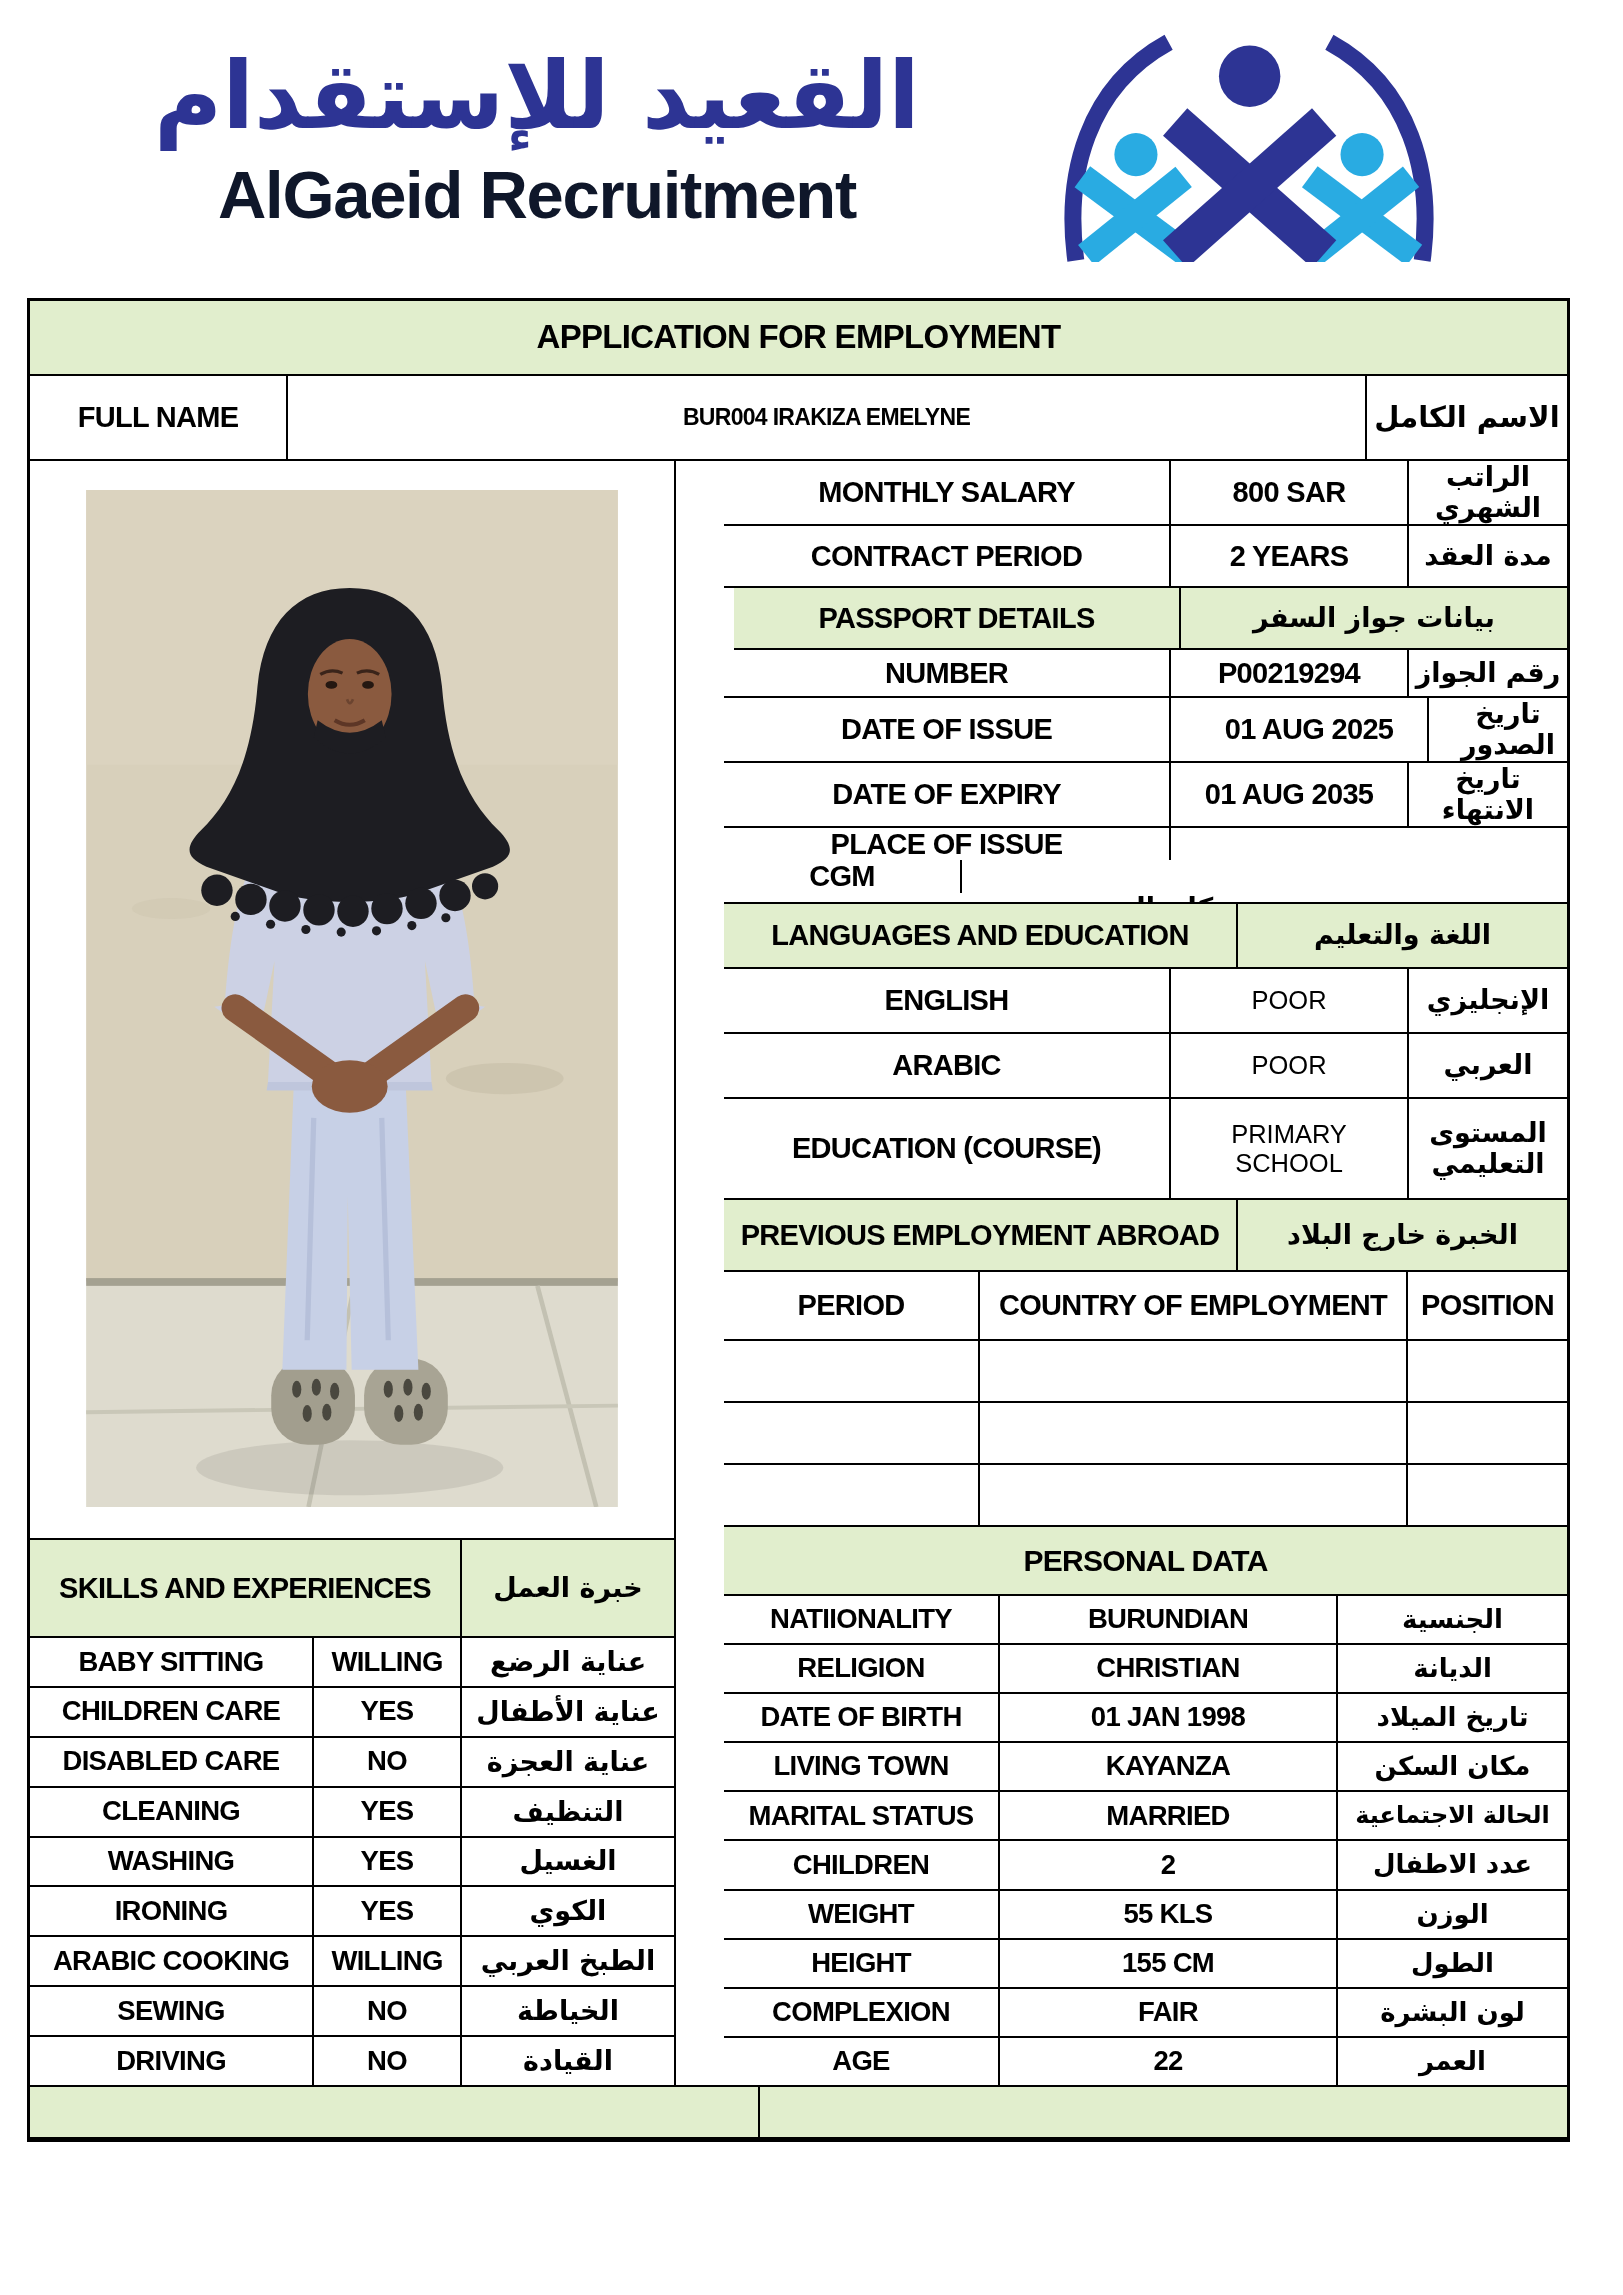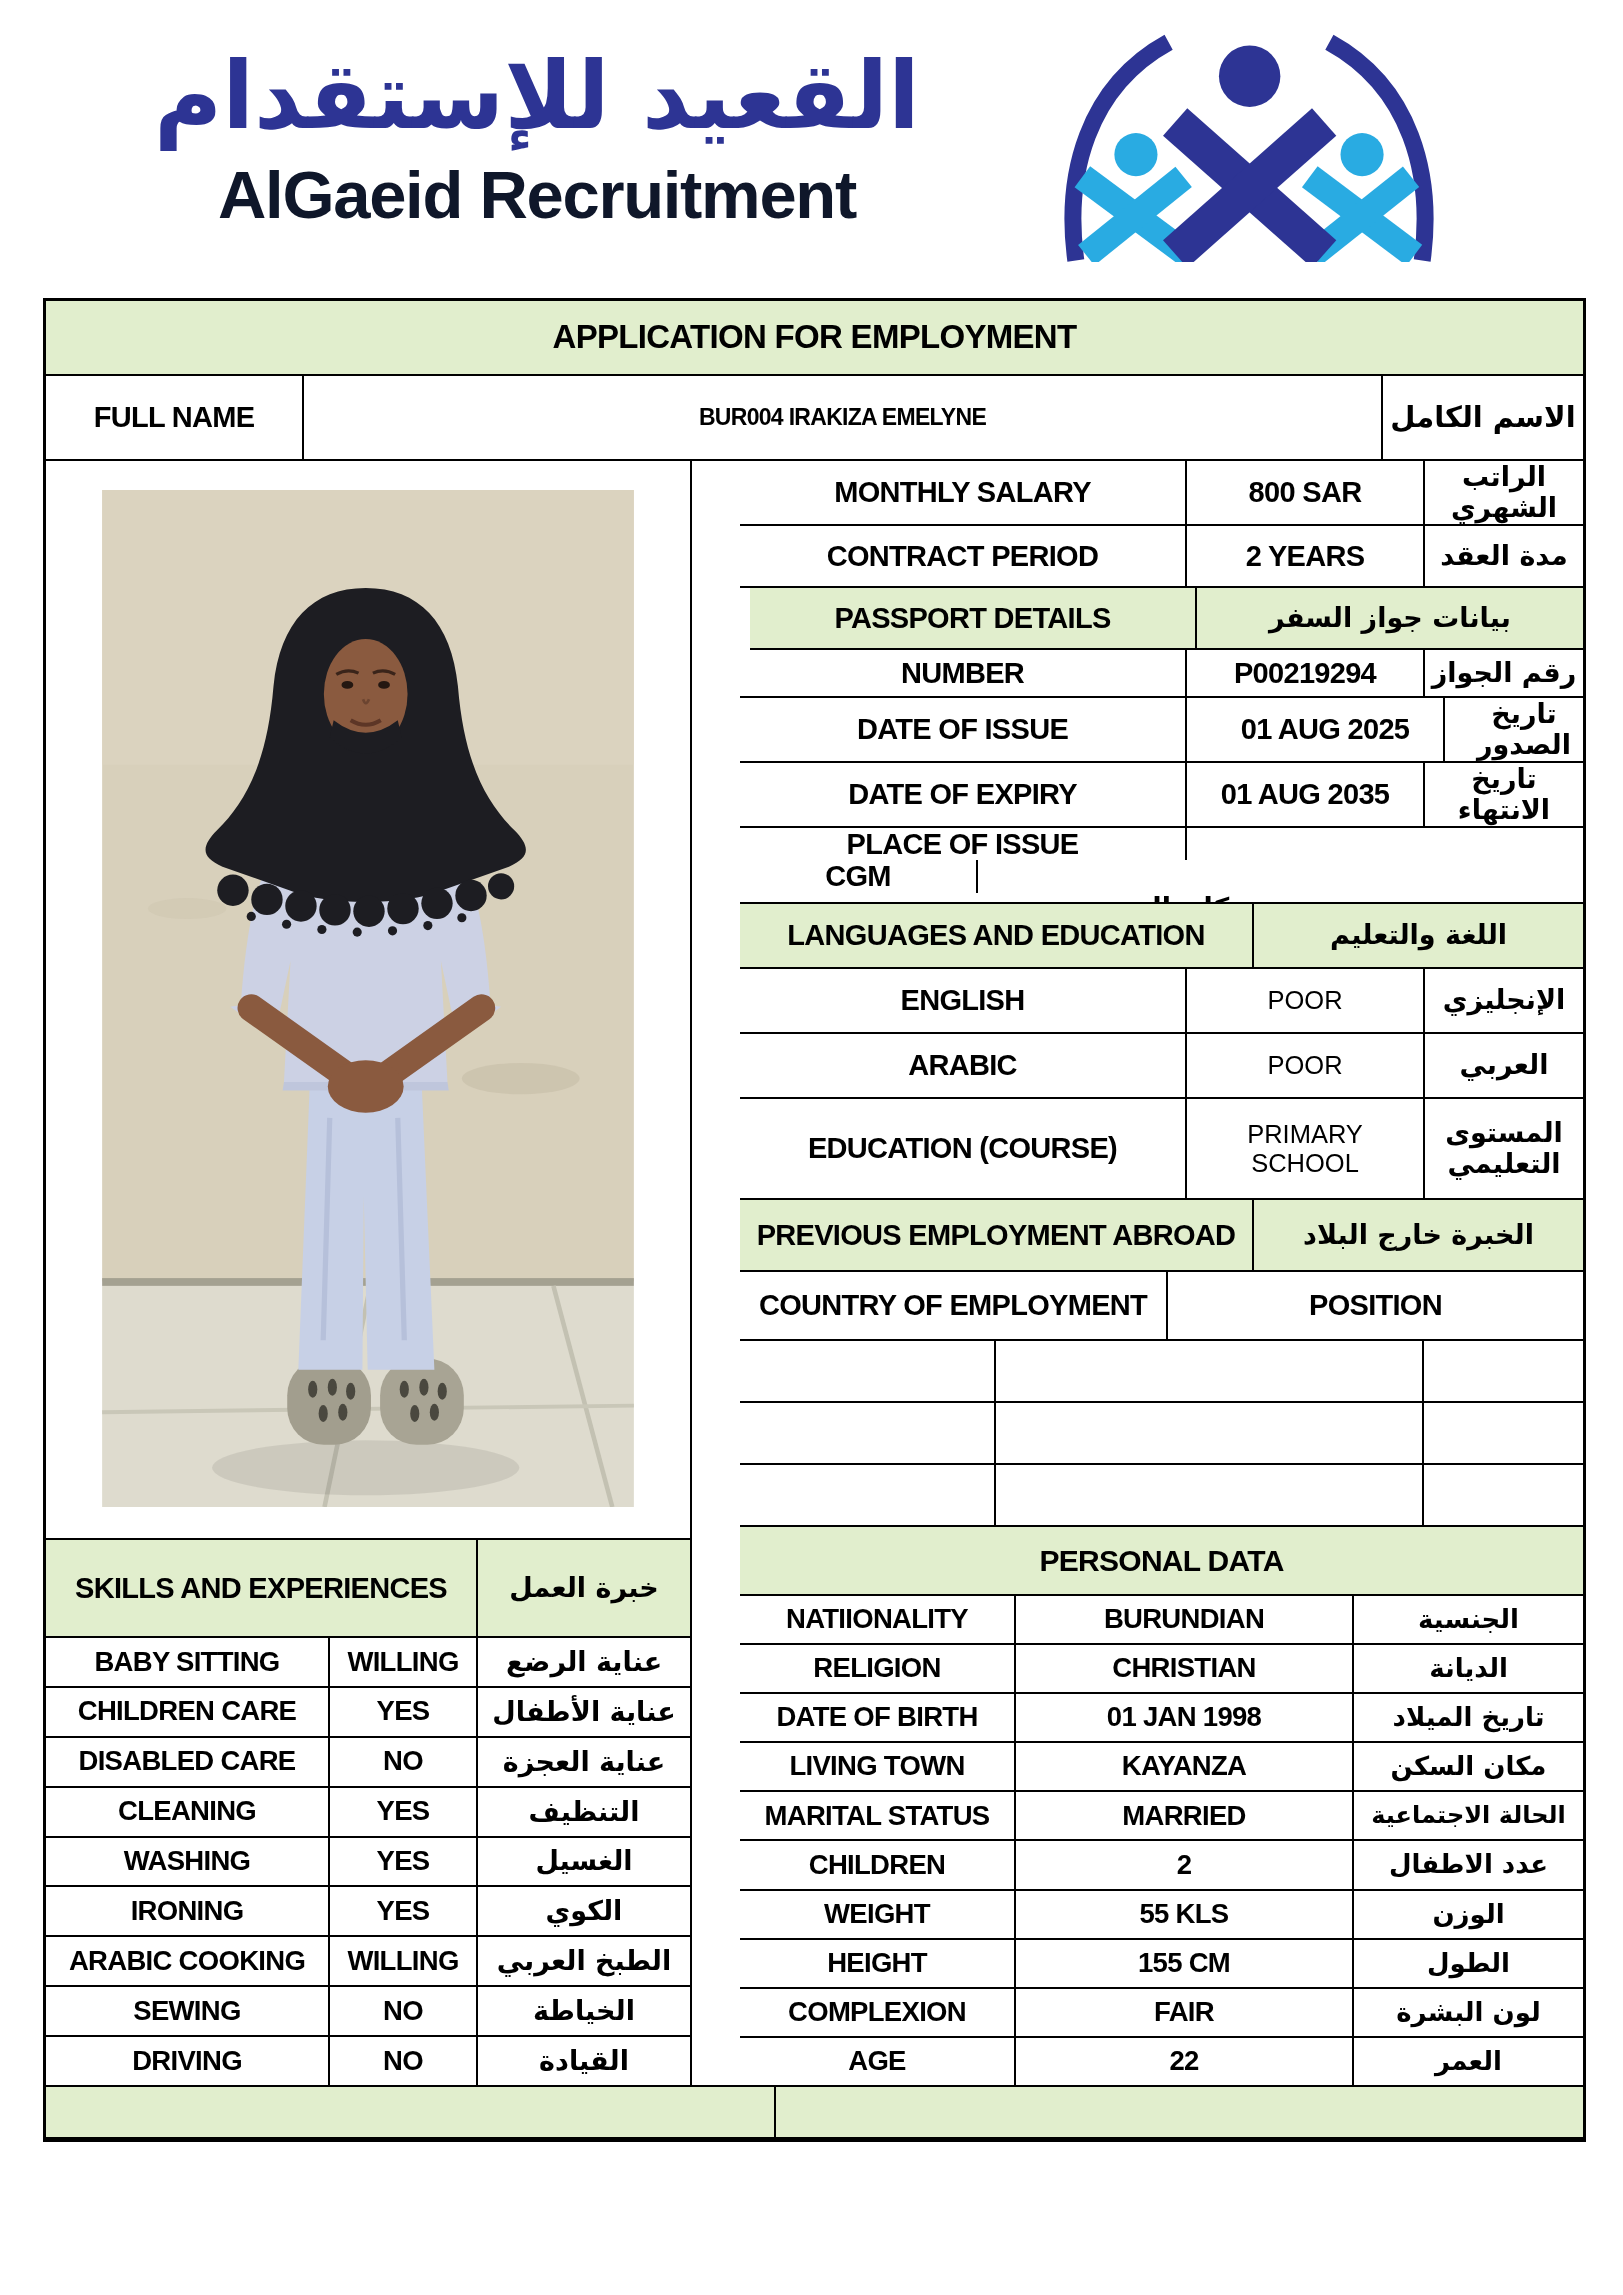--- a/index.html
+++ b/index.html
@@ -7,21 +7,21 @@
         font-family:"Liberation Sans",sans-serif;color:#000;overflow:hidden;}
 
   
   .logo-text{position:absolute;left:56px;top:34px;width:962px;text-align:center;}
   .logo-ar{font-family:"DejaVu Sans",sans-serif;font-weight:bold;color:#2d3494;
            font-size:93px;line-height:124px;}
   .logo-en{font-weight:bold;color:#0f172a;font-size:67px;line-height:73px;letter-spacing:-1.3px;}
   .logo-mark{position:absolute;left:1017px;top:25px;}
 
   
-  .form{position:absolute;left:43px;top:298px;width:1537px;
+  .form{position:absolute;left:27px;top:298px;width:1537px;
         border:3.3px solid #000;border-bottom:5.9px solid #000;box-sizing:content-box;}
   .row{display:flex;border-bottom:2.6px solid #000;box-sizing:border-box;}
   .row:last-child{border-bottom:none;}
   .cell{display:flex;align-items:center;justify-content:center;text-align:center;
         border-right:2.6px solid #000;box-sizing:border-box;padding:0 5.2px;line-height:1.12;}
   .cell:last-child{border-right:none;}
   .green{background:#e1eecd;}
   .lbl{font-weight:bold;font-size:29px;letter-spacing:-0.7px;}
   .val{font-weight:bold;font-size:29px;letter-spacing:-0.7px;}
   .val-sm{font-weight:normal;font-size:25.5px;}
@@ -419,20 +419,23 @@
         <div class="row green" style="height:72px;">
           <div class="cell g1w">
               <span class="lbl">PREVIOUS EMPLOYMENT ABROAD</span>
             </div>
           <div class="cell g2">
               <span class="arabic">الخبرة خارج البلاد</span>
             </div>
         </div>
 
         <div class="row" style="height:69px;">
+          <div class="cell ec1">
+              <span class="lbl">PERIOD</span>
+            </div>
           <div class="cell ec2">
               <span class="lbl">COUNTRY OF EMPLOYMENT</span>
             </div>
           <div class="cell ec3">
               <span class="lbl">POSITION</span>
             </div>
         </div>
         <div class="row" style="height:62px;">
           <div class="cell ec1">
               <span class="val"></span>

